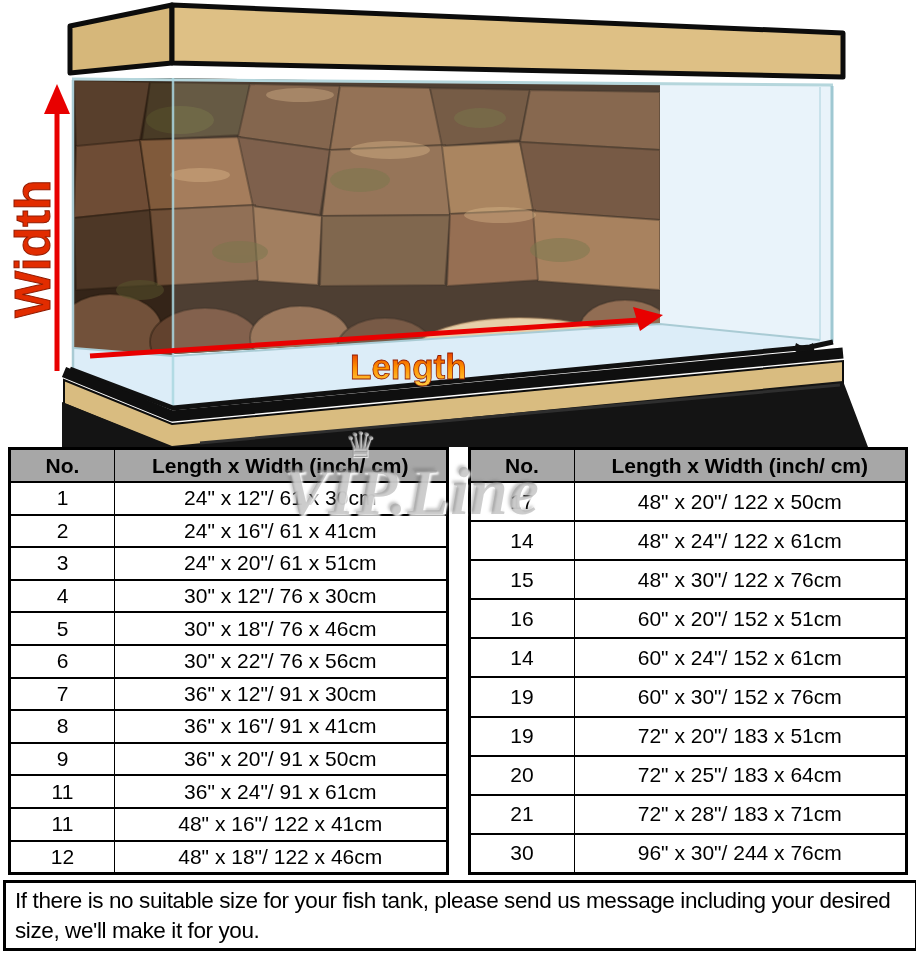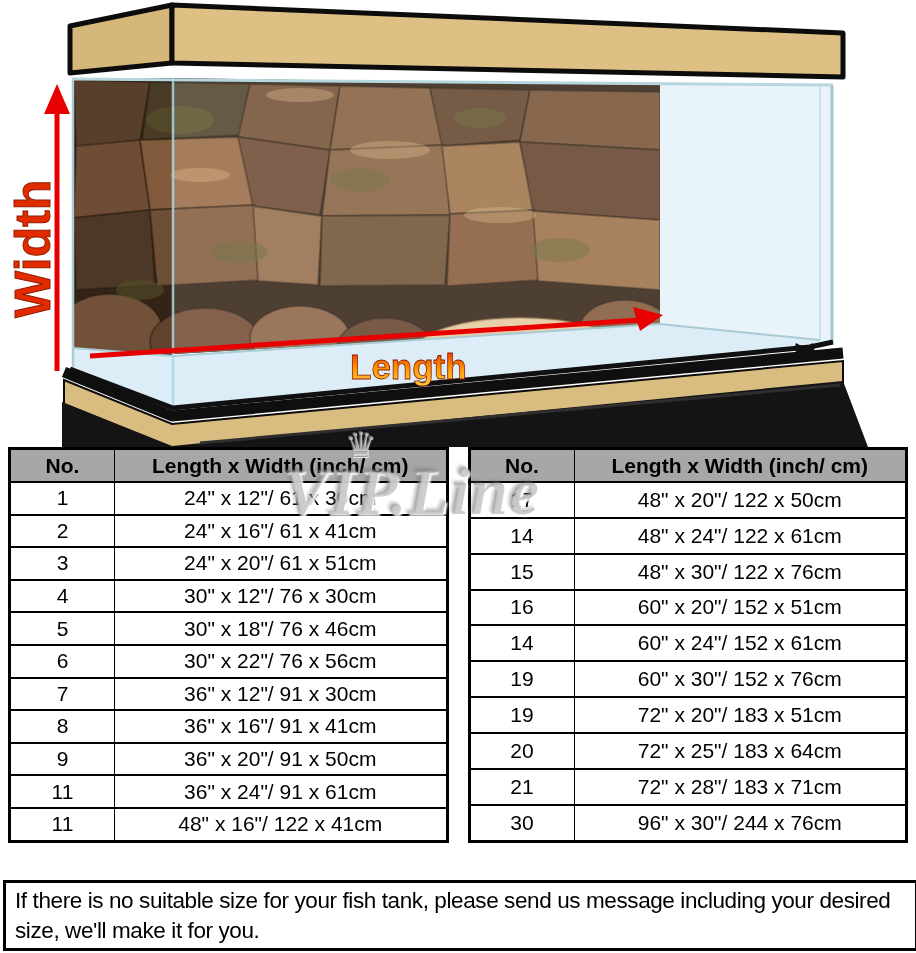--- a/index.html
+++ b/index.html
@@ -186,20 +186,24 @@
             <td>36" x 20"/ 91 x 50cm</td>
           </tr>
         <tr>
             <td>11</td>
             <td>36" x 24"/ 91 x 61cm</td>
           </tr>
         <tr>
             <td>11</td>
             <td>48" x 16"/ 122 x 41cm</td>
           </tr>
+        <tr>
+            <td>12</td>
+            <td>48" x 18"/ 122 x 46cm</td>
+          </tr>
       </tbody>
     </table>
 
     <table class="size-table">
       <colgroup>
           <col class="col-no">
           <col>
         </colgroup>
       <thead>
         <tr>

